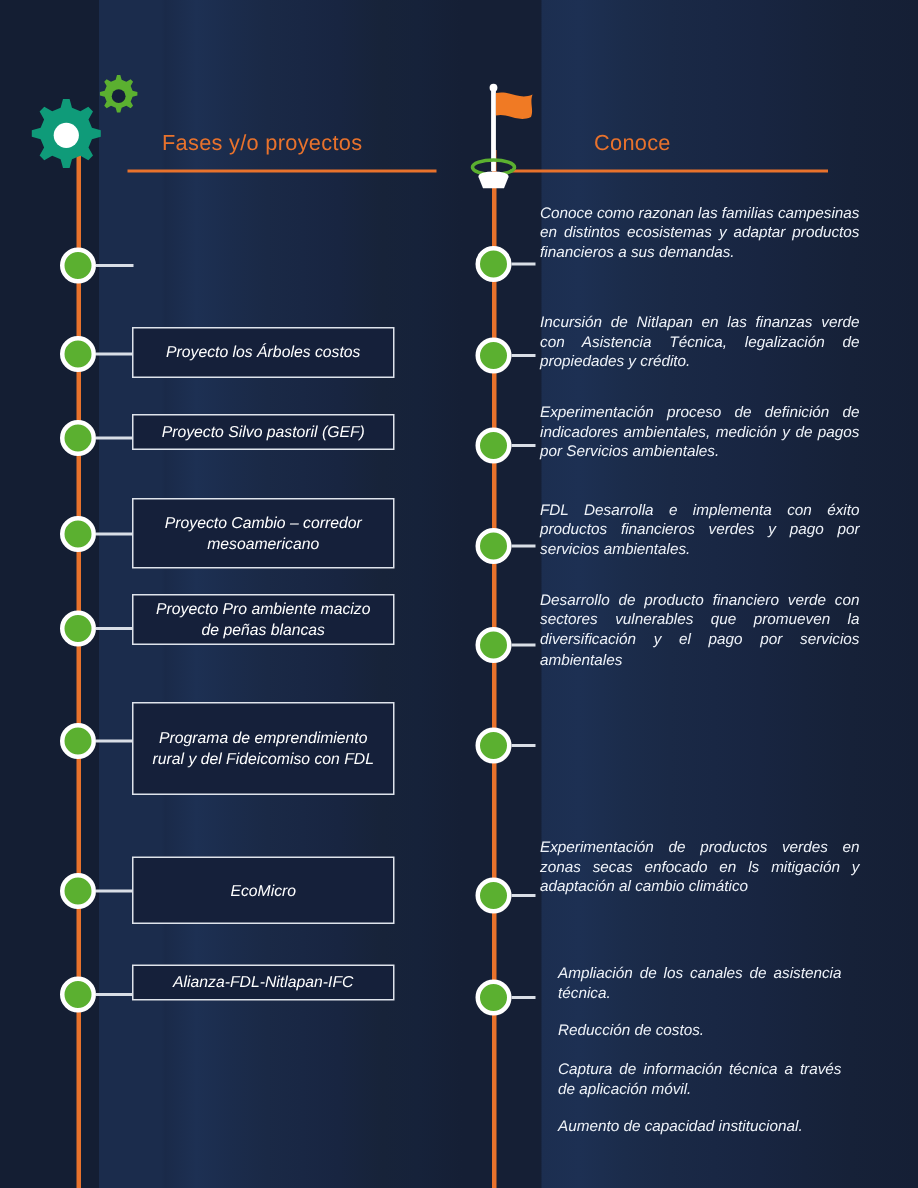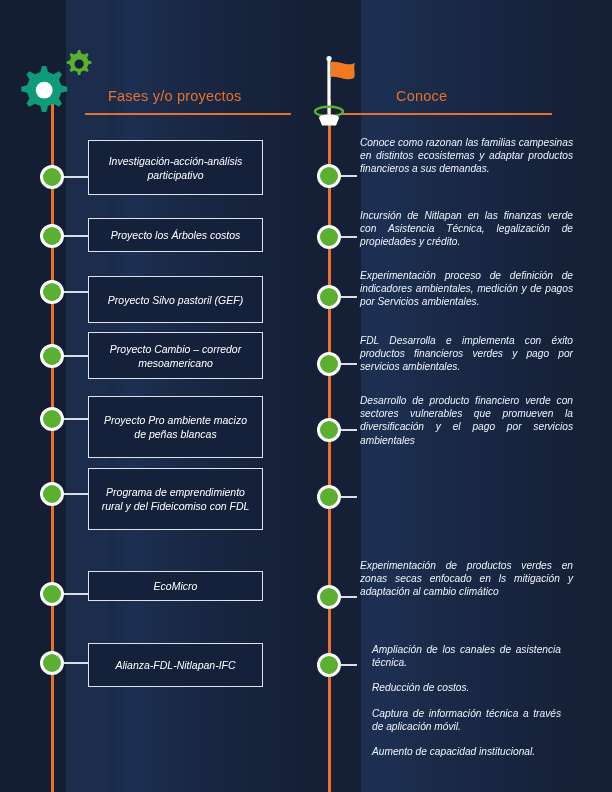--- a/index.html
+++ b/index.html
@@ -158,49 +158,48 @@
       <ellipse cx="30" cy="57.5" rx="14" ry="4.8" fill="none" stroke="#5bb030" stroke-width="2.4"></ellipse>
       <ellipse cx="30" cy="63.5" rx="10" ry="3.2" fill="#ffffff"></ellipse>
     </svg>
   </div>
 
   <div class="col-title title-left">Fases y/o proyectos</div>
   <div class="col-title title-right">Conoce</div>
 
   <div class="node left" style="top:165px"></div>
   <div class="connector left" style="top:176px"></div>
-  <div class="phase-box" style="top:140px;height:55px">Investigación-acción-análisis  participativo</div>
 
   <div class="node left" style="top:224px"></div>
   <div class="connector left" style="top:235px"></div>
   <div class="phase-box" style="top:218px;height:34px">Proyecto los Árboles costos</div>
 
   <div class="node left" style="top:280px"></div>
   <div class="connector left" style="top:291px"></div>
-  <div class="phase-box" style="top:276px;height:47px">Proyecto Silvo pastoril (GEF)</div>
+  <div class="phase-box" style="top:276px;height:24px">Proyecto Silvo pastoril (GEF)</div>
 
   <div class="node left" style="top:344px"></div>
   <div class="connector left" style="top:355px"></div>
   <div class="phase-box" style="top:332px;height:47px">Proyecto Cambio – corredor mesoamericano</div>
 
   <div class="node left" style="top:407px"></div>
   <div class="connector left" style="top:418px"></div>
-  <div class="phase-box" style="top:396px;height:62px">Proyecto Pro ambiente macizo de peñas blancas</div>
+  <div class="phase-box" style="top:396px;height:34px">Proyecto Pro ambiente macizo de peñas blancas</div>
 
   <div class="node left" style="top:482px"></div>
   <div class="connector left" style="top:493px"></div>
   <div class="phase-box" style="top:468px;height:62px">Programa de emprendimiento rural y del Fideicomiso con FDL</div>
 
   <div class="node left" style="top:582px"></div>
   <div class="connector left" style="top:593px"></div>
-  <div class="phase-box" style="top:571px;height:30px">EcoMicro</div>
+  <div class="phase-box" style="top:571px;height:45px">EcoMicro</div>
 
   <div class="node left" style="top:651px"></div>
   <div class="connector left" style="top:662px"></div>
-  <div class="phase-box" style="top:643px;height:44px">Alianza-FDL-Nitlapan-IFC</div>
+  <div class="phase-box" style="top:643px;height:24px">Alianza-FDL-Nitlapan-IFC</div>
 
   <div class="node right" style="top:164px"></div>
   <div class="connector right" style="top:175px"></div>
   <div class="milestone" style="top:136px">Conoce como razonan las familias campesinas en distintos ecosistemas y adaptar productos financieros a sus demandas.</div>
 
   <div class="node right" style="top:225px"></div>
   <div class="connector right" style="top:236px"></div>
   <div class="milestone" style="top:209px">Incursión de Nitlapan en  las finanzas verde con Asistencia Técnica, legalización de propiedades y crédito.</div>
 
   <div class="node right" style="top:285px"></div>

